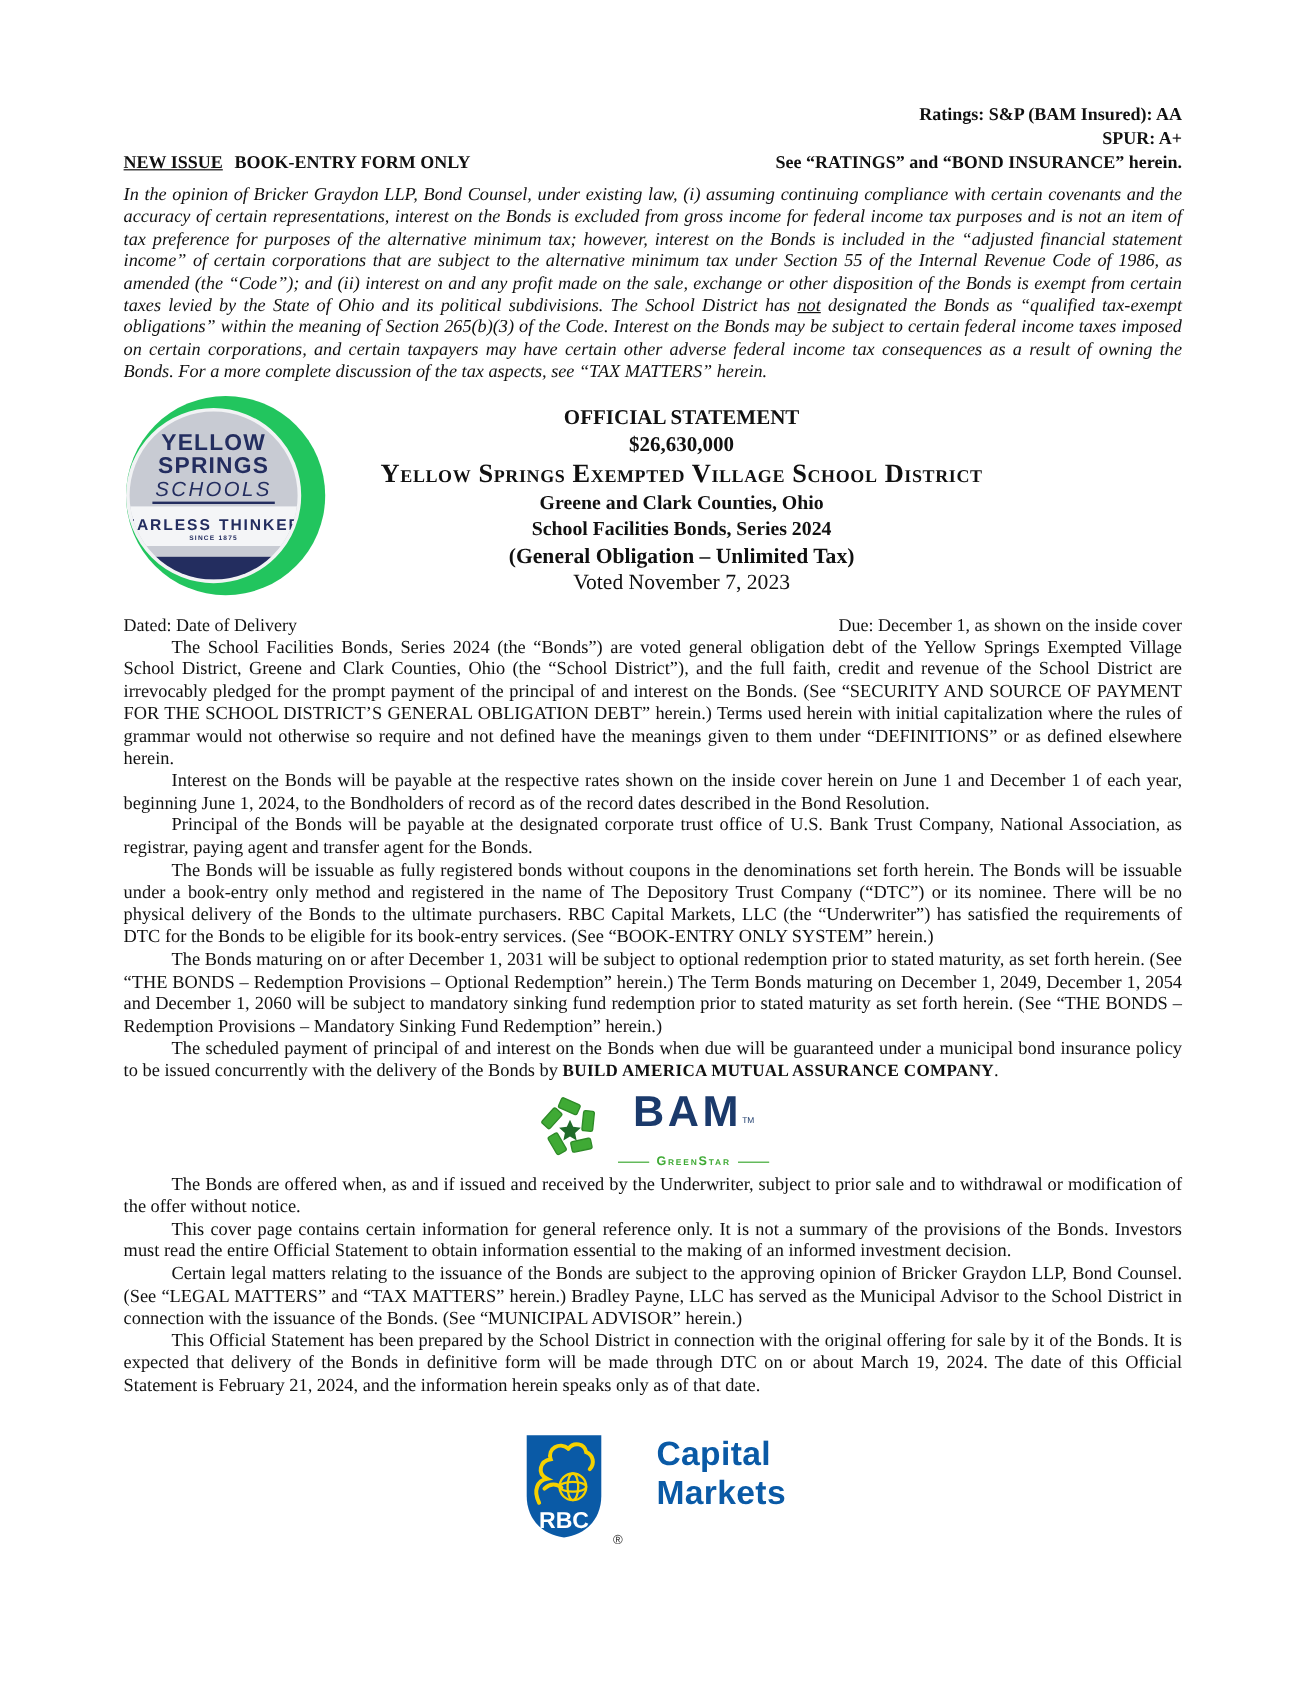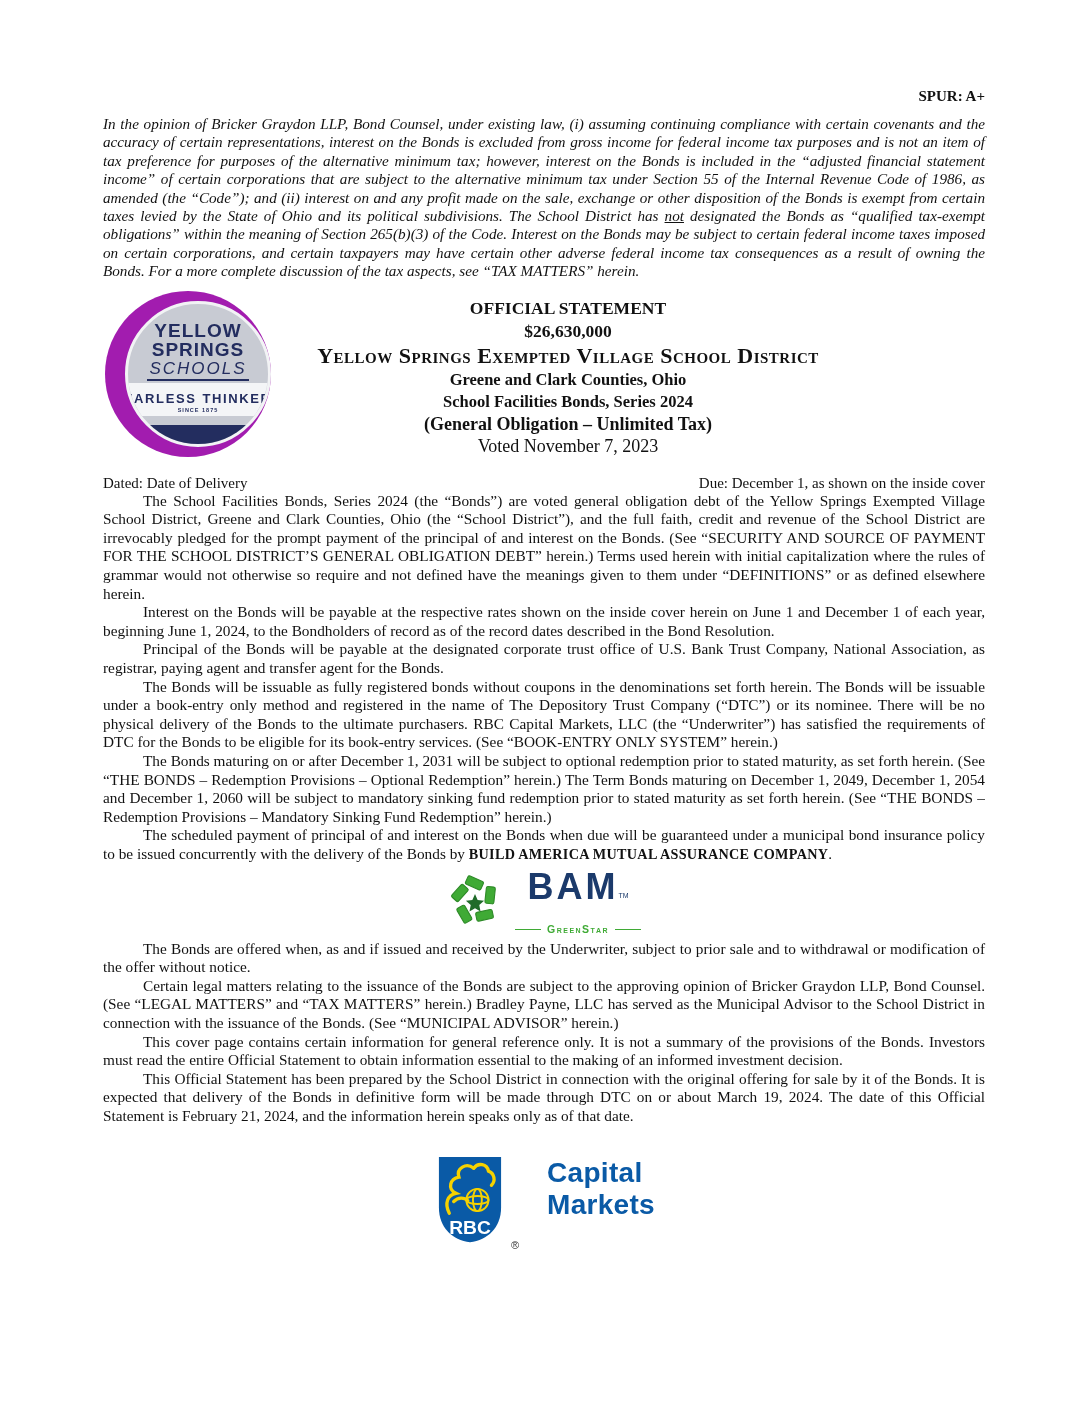--- a/index.html
+++ b/index.html
@@ -10,21 +10,21 @@
   .u{text-decoration:underline;}
 
   .ratings{text-align:right;font-weight:bold;font-size:15px;line-height:20px;}
   .issue-row{display:flex;justify-content:space-between;font-weight:bold;font-size:15px;margin-top:2px;}
   .issue-left span{margin-right:6px;}
 
   .lead{font-style:italic;font-size:15.2px;line-height:18.4px;text-align:justify;margin:9px 0 0 0;}
 
   .title-section{position:relative;height:170px;margin-top:16px;}
   .seal{position:absolute;left:2px;top:-6px;width:166px;height:166px;border-radius:50%;
-        background:#a21caf;display:flex;align-items:center;justify-content:flex-end;
+        background:#22c55e;display:flex;align-items:center;justify-content:flex-start;
         font-family:"Liberation Sans", sans-serif;}
   .seal-inner{position:relative;width:140px;height:140px;border-radius:50%;background:#c8cbd3;
         border:3px solid #f2f3f5;overflow:hidden;}
   .band-white{position:absolute;left:0;top:57%;width:100%;height:23%;background:#f4f5f7;}
   .band-navy{position:absolute;left:0;bottom:0;width:100%;height:13%;background:#232d5f;}
   .seal-text{position:relative;z-index:2;text-align:center;color:#232d5f;padding-top:17px;}
   .s1{font-weight:bold;font-size:19px;line-height:19px;letter-spacing:1px;}
   .s2{margin-top:1px;font-style:italic;}
   .s2-inner{display:inline-block;font-size:17px;line-height:18px;letter-spacing:2px;
         border-bottom:2px solid #232d5f;padding:0 2px 1px 2px;}
@@ -62,23 +62,31 @@
   .rbc-reg{position:absolute;right:-12px;bottom:2px;font-size:11px;color:#333333;}
   .rbc-cm{color:#0a5aa6;font-size:28px;font-weight:bold;line-height:32px;letter-spacing:.3px;margin-top:10px;}
 </style>
 </head>
 <body>
 
 <div class="page">
   <div class="content">
 
     <div class="ratings">
+      <div>Ratings:  S&amp;P (BAM Insured): AA</div>
       <div>SPUR: A+</div>
     </div>
 
+    <div class="issue-row">
+      <div class="issue-left">
+        <span class="u">NEW ISSUE</span>
+        <span>BOOK-ENTRY FORM ONLY</span>
+      </div>
+      <div class="issue-right">See “RATINGS” and “BOND INSURANCE” herein.</div>
+    </div>
 
     <p class="lead"><span>In the opinion of Bricker Graydon LLP, Bond Counsel, under existing law, (i) assuming continuing compliance with certain covenants and the accuracy of certain representations, interest on the Bonds is excluded from gross income for federal income tax purposes and is not an item of tax preference for purposes of the alternative minimum tax; however, interest on the Bonds is included in the “adjusted financial statement income” of certain corporations that are subject to the alternative minimum tax under Section 55 of the Internal Revenue Code of 1986, as amended (the “Code”); and (ii) interest on and any profit made on the sale, exchange or other disposition of the Bonds is exempt from certain taxes levied by the State of Ohio and its political subdivisions. The School District has </span><span class="u">not</span><span> designated the Bonds as “qualified tax-exempt obligations” within the meaning of Section 265(b)(3) of the Code. Interest on the Bonds may be subject to certain federal income taxes imposed on certain corporations, and certain taxpayers may have certain other adverse federal income tax consequences as a result of owning the Bonds. For a more complete discussion of the tax aspects, see “TAX MATTERS” herein.</span></p>
 
     <div class="title-section">
       <div class="seal">
         <div class="seal-inner">
           <div class="band-white"></div>
           <div class="band-navy"></div>
           <div class="seal-text">
             <div class="s1">YELLOW</div>
@@ -141,22 +149,22 @@
         </div>
         <div class="bam-tagline-row">
           <span class="bam-rule"></span>
           <span class="bam-tagline">GreenStar</span>
           <span class="bam-rule"></span>
         </div>
       </div>
     </div>
 
     <p class="body-p">The Bonds are offered when, as and if issued and received by the Underwriter, subject to prior sale and to withdrawal or modification of the offer without notice.</p>
+    <p class="body-p">This cover page contains certain information for general reference only.  It is not a summary of the provisions of the Bonds.  Investors must read the entire Official Statement to obtain information essential to the making of an informed investment decision.</p>
     <p class="body-p">Certain legal matters relating to the issuance of the Bonds are subject to the approving opinion of Bricker Graydon LLP, Bond Counsel.  (See “LEGAL MATTERS” and “TAX MATTERS” herein.)  Bradley Payne, LLC has served as the Municipal Advisor to the School District in connection with the issuance of the Bonds.  (See “MUNICIPAL ADVISOR” herein.)</p>
-    <p class="body-p">This cover page contains certain information for general reference only.  It is not a summary of the provisions of the Bonds.  Investors must read the entire Official Statement to obtain information essential to the making of an informed investment decision.</p>
     <p class="body-p">This Official Statement has been prepared by the School District in connection with the original offering for sale by it of the Bonds.  It is expected that delivery of the Bonds in definitive form will be made through DTC on or about March 19, 2024.  The date of this Official Statement is February 21, 2024, and the information herein speaks only as of that date.</p>
 
     <div class="rbc-logo">
       <div class="rbc-shield-wrap">
         <svg class="rbc-shield" viewBox="0 0 100 124">
           <path d="M8,4 H92 V72 C92,99 74,116 50,119 C26,116 8,99 8,72 Z" fill="#0a5aa6"></path>
           <g fill="none" stroke="#f5d100" stroke-width="4.5" stroke-linecap="round">
             <path d="M22,80 C15,66 20,55 31,53 C19,47 23,33 35,31 C31,19 45,11 55,19"></path>
             <path d="M55,19 C61,11 73,13 75,23 C83,26 85,36 79,42"></path>
             <path d="M28,64 C34,58 42,58 47,63"></path>

